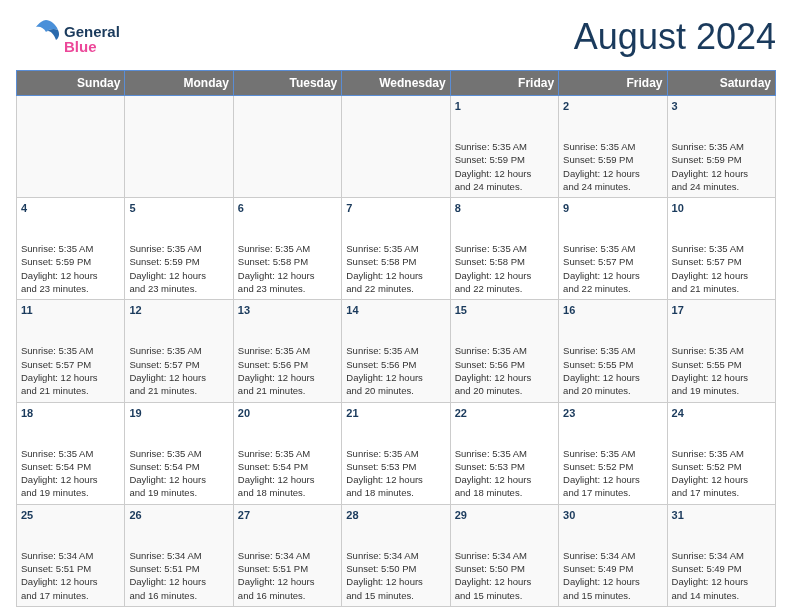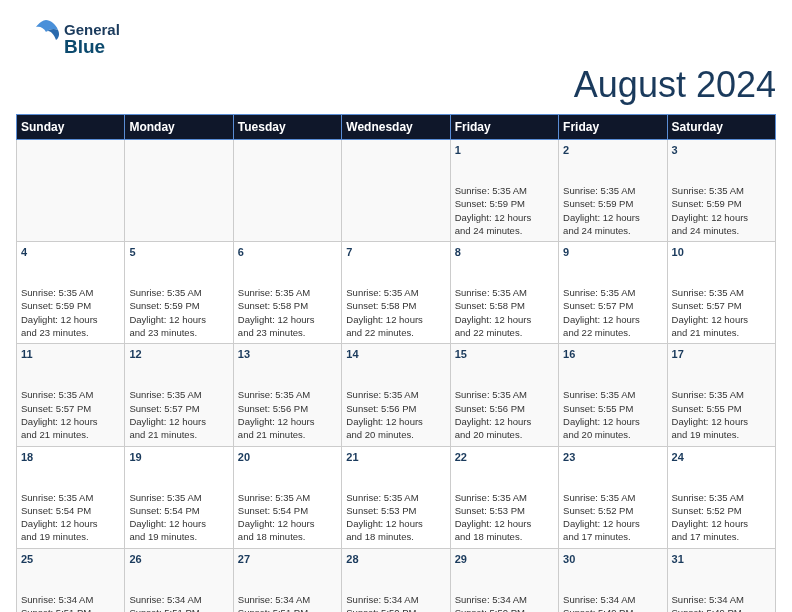--- a/index.html
+++ b/index.html
@@ -15,25 +15,25 @@
       justify-content: space-between;
       align-items: flex-start;
       margin-bottom: 8px;
     }
     table {
       width: 100%;
       border-collapse: collapse;
       table-layout: fixed;
     }
     thead th {
-      background-color: #0f172a;
+      background-color: #737373;
       color: #fff;
       font-size: 12px;
       padding: 5px 4px;
-      text-align: left;
+      text-align: right;
       border: 1px solid #5a8dd5;
       margin-left: 32px;
     }
     tbody td {
       border: 1px solid #ccc;
       vertical-align: top;
       padding: 4px 4px 4px 4px;
       font-size: 9.5px;
       color: #333;
       height: 80px;
@@ -61,24 +61,24 @@
 
 <div class="header">
   <div style="display:flex;align-items:center;gap:0px;">
     <svg width="52" height="46" viewBox="0 0 52 46">
 
       <path d="M30,4 C34,4 40,8 42,14 C38,12 33,13 30,16 C28,12 24,10 20,11 C23,7 27,4 30,4Z" fill="#4a90d9"></path>
       <path d="M42,14 C44,18 43,22 40,24 C38,18 33,13 30,16 C33,13 38,12 42,14Z" fill="#2a6aad"></path>
     </svg>
     <div style="margin-left:-4px;">
       <div style="font-size:15px;font-weight:bold;color:#1a3a5c;">General</div>
-      <div style="font-size:19px;font-weight:bold;color:#0c4a6e;margin-top:-2px;">Blue</div>
+      <div style="font-size:15px;font-weight:bold;color:#ec4899;margin-top:-2px;">Blue</div>
     </div>
   </div>
-  <div style="text-align:right;margin-top:48px;">
+  <div style="text-align:right;">
     <div style="font-size:36px;color:#1a3a5c;font-weight:normal;">August 2024</div>
   </div>
 </div>
 
 <style>
 </style>
 
 <table>
   <thead id="thead-row">
   <tr>

